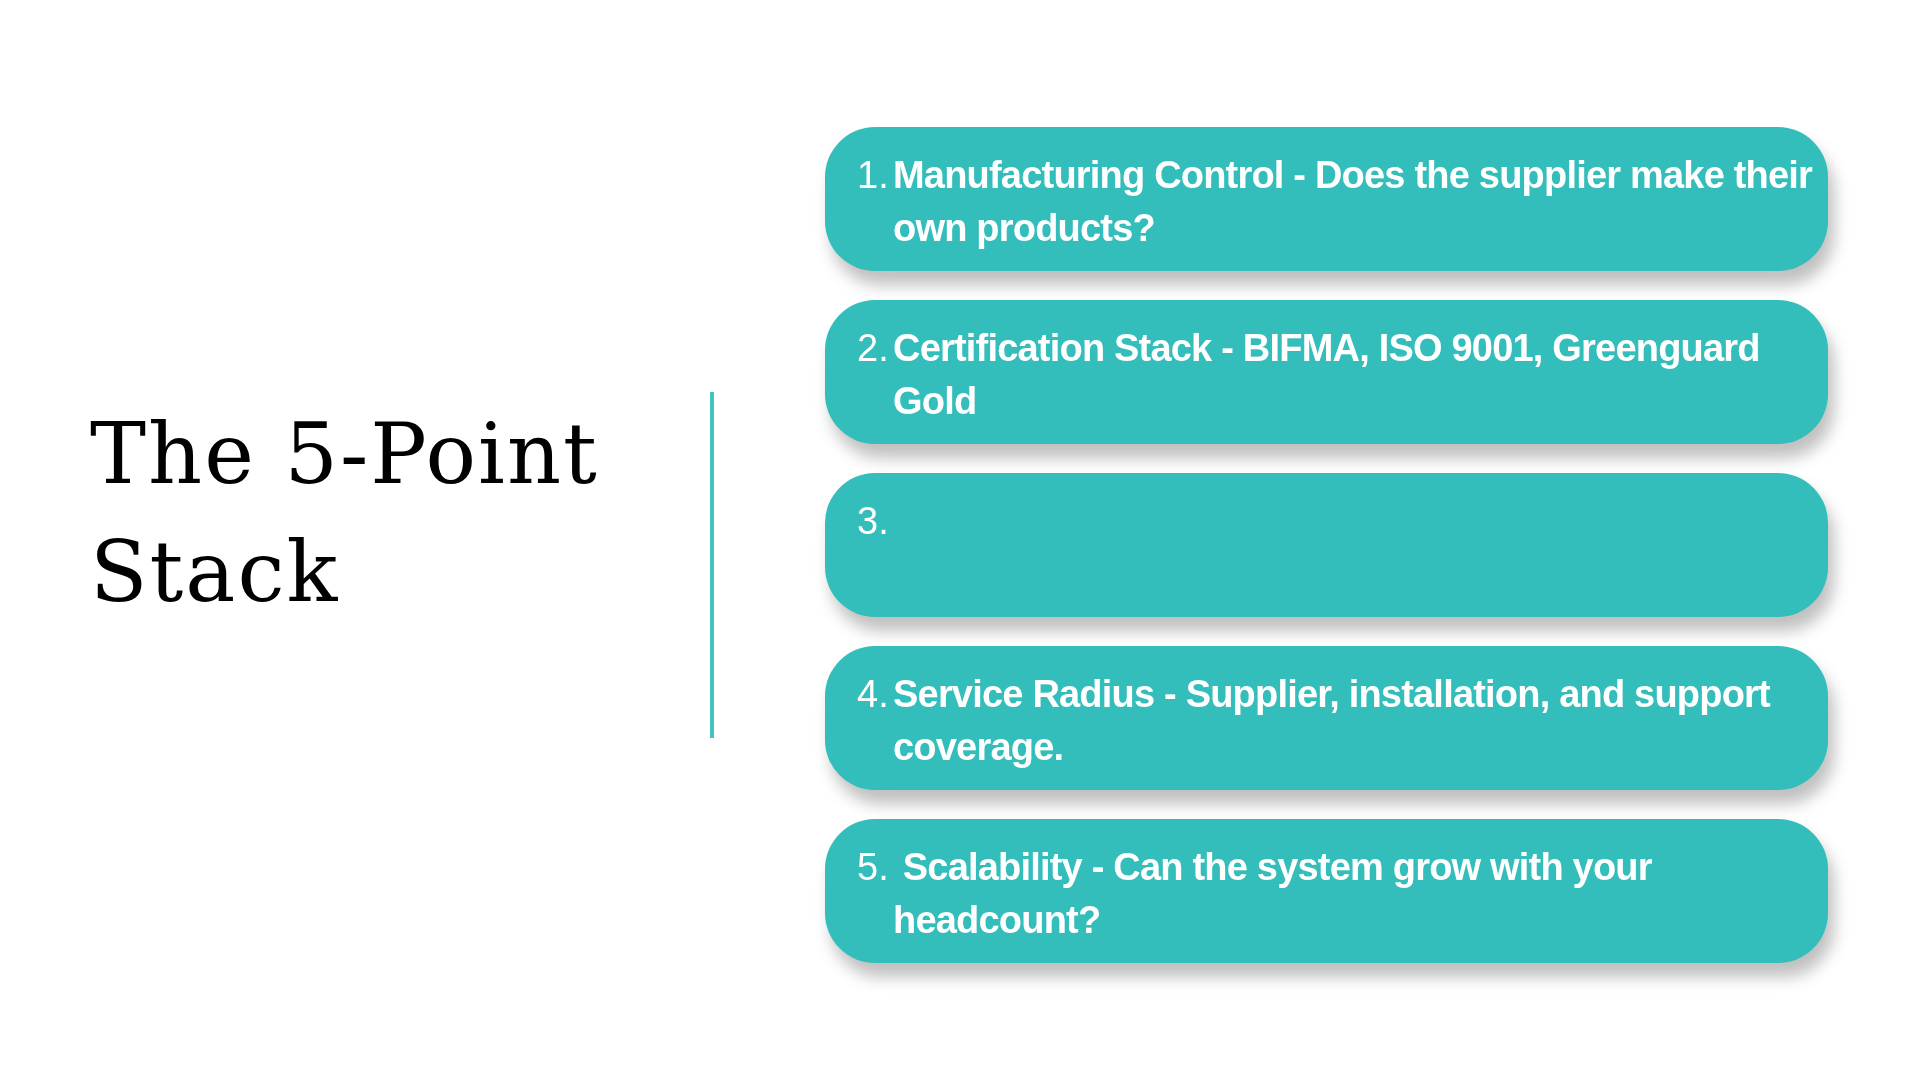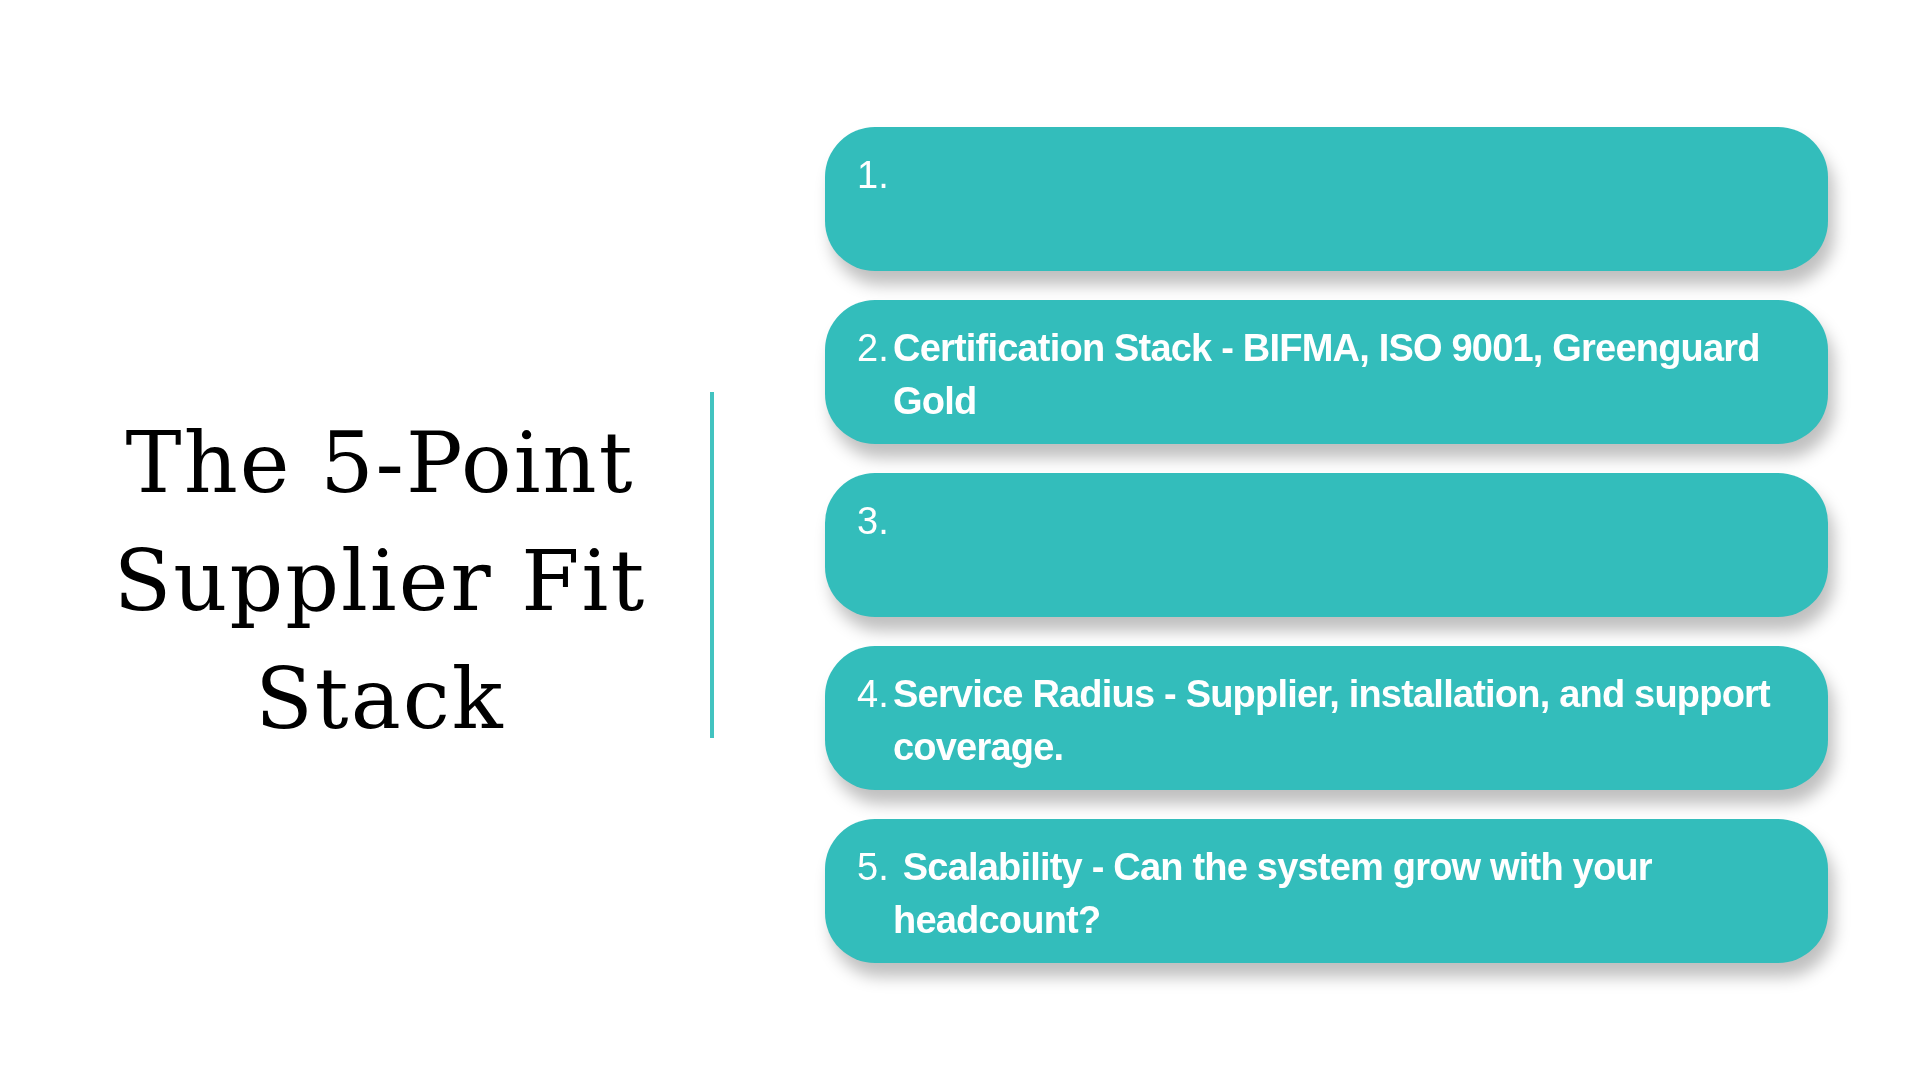--- a/index.html
+++ b/index.html
@@ -2,22 +2,21 @@
 <html><head>
 <meta charset="utf-8">
 <style>
   html, body { margin: 0; padding: 0; }
   body {
     width: 1920px; height: 1080px; background: #ffffff;
     position: relative; overflow: hidden;
     font-family: "Liberation Sans", sans-serif;
   }
   .title {
-    position: absolute; left: 90px; top: 404px; width: 580px;
-    text-align: center;
+    position: absolute; left: 90px; top: 395px; width: 580px;
     font-family: "DejaVu Serif", "Liberation Serif", serif;
     font-size: 84px; line-height: 118px; color: #000000;
     letter-spacing: 2px;
   }
   .divider {
     position: absolute; left: 710px; top: 392px; width: 4px; height: 346px;
     background: #42c3c0;
   }
   .pill {
     position: absolute; left: 825px; width: 1003px; height: 144px;
@@ -33,28 +32,28 @@
   .text {
     font-size: 38px; line-height: 53px; font-weight: bold;
     letter-spacing: -0.8px;
   }
 </style>
 </head>
 <body>
 
 <div class="title">
   <div>The 5-Point</div>
-  <div>Supplier Fit</div>
   <div>Stack</div>
 </div>
 
 <div class="divider"></div>
 
 <div class="pill" style="top:127px;">
   <span class="num">1.</span>
+  <span class="text">Manufacturing Control - Does the supplier make their own products?</span>
 </div>
 
 <div class="pill" style="top:300px;">
   <span class="num">2.</span>
   <span class="text">Certification Stack - BIFMA, ISO 9001, Greenguard Gold</span>
 </div>
 
 <div class="pill" style="top:473px;">
   <span class="num">3.</span>
 </div>

